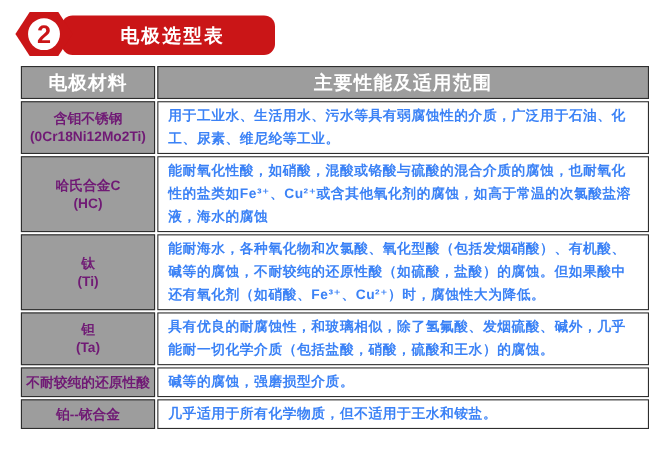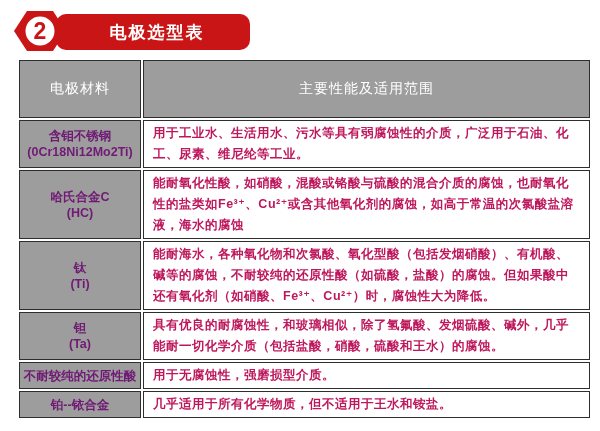--- a/index.html
+++ b/index.html
@@ -63,39 +63,39 @@
     border-spacing: 2px;
     background: #ffffff;
   }
   table.sel th, table.sel td {
     border: 1px solid #2e2e2e;
     vertical-align: middle;
   }
   table.sel th {
     background: var(--gray);
     color: #ffffff;
-    font-size: 14px;
-    font-weight: normal;
+    font-size: 17px;
+    font-weight: bold;
     height: 26px;
-    padding: 15px 4px;
+    padding: 1px 4px;
     letter-spacing: 1px;
   }
   td.mat {
     background: var(--gray);
     color: #701a75;
     width: 116px;
     text-align: center;
     font-size: 12.5px;
     font-weight: bold;
     line-height: 16px;
     padding: 3px 2px;
   }
   td.desc {
     background: #ffffff;
-    color: #be185d;
+    color: #3b82f6;
     font-size: 12.5px;
     font-weight: 600;
     line-height: 21px;
     padding: 2px 9px;
     text-align: left;
     letter-spacing: 0.5px;
   }
 </style>
 </head>
 <body>
@@ -148,21 +148,21 @@
           <td class="mat">
             <div>钽</div>
             <div>(Ta)</div>
           </td>
           <td class="desc">具有优良的耐腐蚀性，和玻璃相似，除了氢氟酸、发烟硫酸、碱外，几乎能耐一切化学介质（包括盐酸，硝酸，硫酸和王水）的腐蚀。</td>
         </tr>
         <tr>
           <td class="mat">
             <div>不耐较纯的还原性酸</div>
           </td>
-          <td class="desc">用于无腐蚀性，强磨损型介质。</td>
+          <td class="desc">碱等的腐蚀，强磨损型介质。</td>
         </tr>
         <tr>
           <td class="mat">
             <div>铂--铱合金</div>
           </td>
           <td class="desc">几乎适用于所有化学物质，但不适用于王水和铵盐。</td>
         </tr>
       </tbody>
   </table>
 

